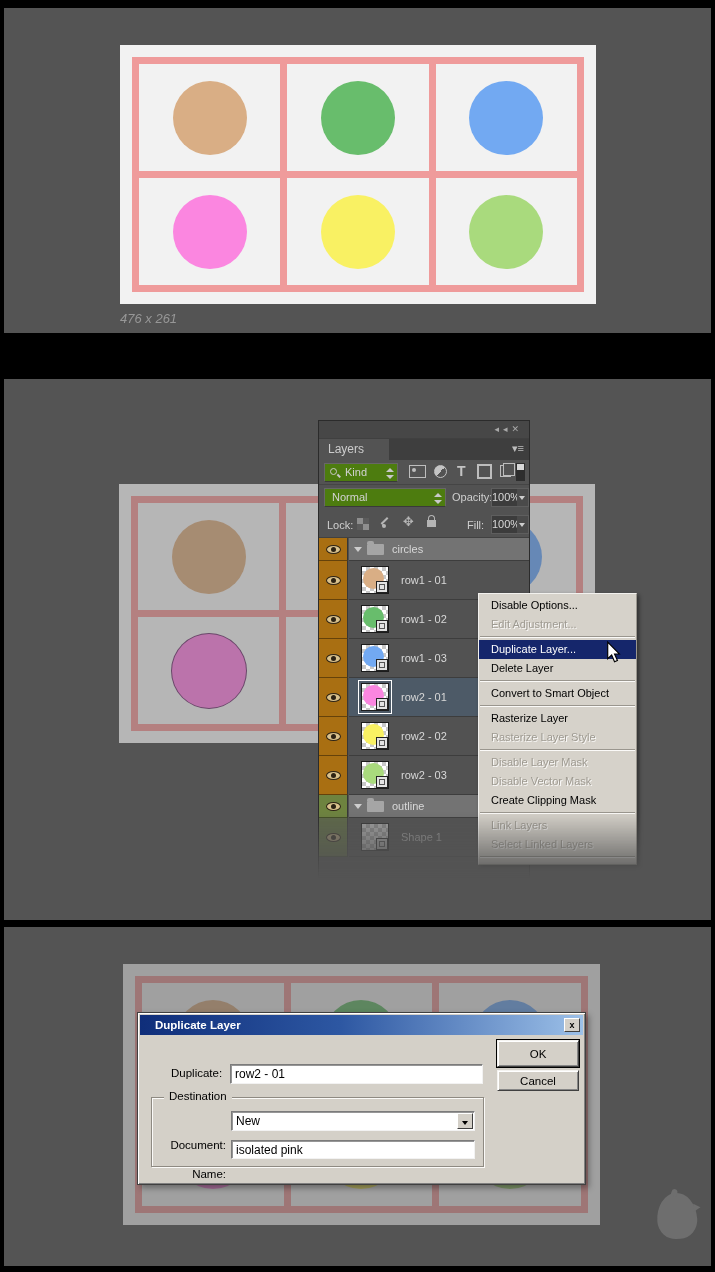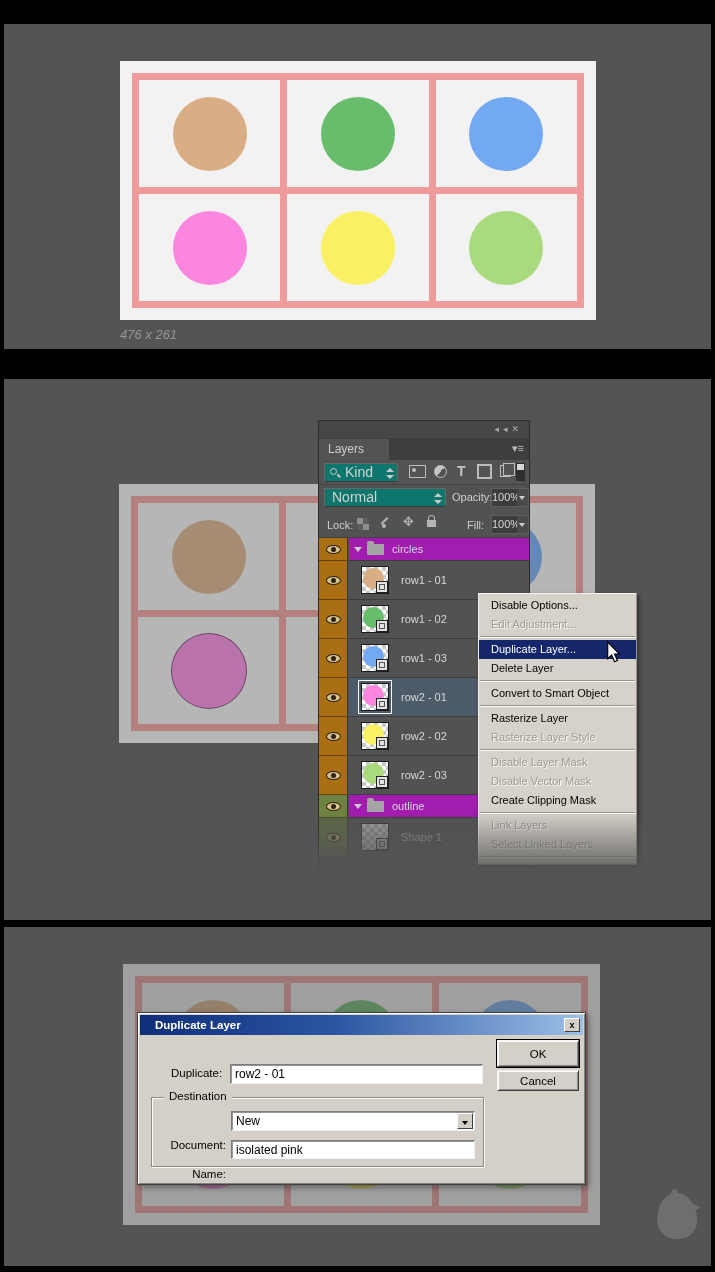--- a/index.html
+++ b/index.html
@@ -1,19 +1,19 @@
 <!DOCTYPE html>
 <html><head>
 <meta charset="utf-8">
 <style>
   html,body{margin:0;padding:0;background:#000;}
   *{box-sizing:border-box;font-family:"Liberation Sans","DejaVu Sans",sans-serif;}
   #root{position:relative;width:715px;height:1272px;background:#000;overflow:hidden;}
   .panel{position:absolute;left:4px;width:707px;background:#545454;}
-  #p1{top:24px;height:325px;}
+  #p1{top:8px;height:325px;}
   #p2{top:379px;height:541px;}
   #p3{top:927px;height:339px;}
 
   
   .doc-card{position:absolute;width:476px;height:259px;background:#f2f2f2;padding:12px;}
   .ps-grid{position:relative;width:100%;height:100%;background:#ef9b9b;border:7px solid #ef9b9b;
            display:grid;grid-template-columns:1fr 1fr 1fr;grid-template-rows:1fr 1fr;gap:7px;}
   .cell{background:#f2f2f2;display:flex;align-items:center;justify-content:center;}
   .circle{width:74px;height:74px;border-radius:50%;}
   .cc1{background:#d9ae85;} .cc2{background:#68bd6c;} .cc3{background:#72a9f2;}
@@ -29,22 +29,22 @@
      -webkit-mask-image:linear-gradient(to bottom,#000 0,#000 392px,rgba(0,0,0,0) 458px);
      mask-image:linear-gradient(to bottom,#000 0,#000 392px,rgba(0,0,0,0) 458px);}
   .lp{position:absolute;left:0;top:0;width:212px;height:458px;background:#525252;border:1px solid #2b2b2b;}
   .lp-chrome{position:absolute;left:0;top:0;right:0;height:18px;background:#474747;border-bottom:1px solid #404040;}
   .lp-chrome .glyphs{position:absolute;right:6px;top:3px;font-size:9px;color:#a8a8a8;letter-spacing:4px;}
   .lp-tabs{position:absolute;left:0;top:18px;right:0;height:21px;background:#3e3e3e;}
   .lp-tab{position:absolute;left:0;top:0;width:70px;height:21px;background:#535353;color:#cccccc;
           font-size:12px;line-height:21px;padding-left:9px;}
   .lp-burger{position:absolute;right:5px;top:3px;color:#bdbdbd;font-size:11px;}
   .lp-filter{position:absolute;left:0;top:39px;right:0;height:25px;background:#535353;border-bottom:1px solid #454545;}
-  .combo{position:absolute;background:#0f766e;border:1px solid #676767;border-bottom-color:#3a3a3a;
-         color:#d2d2d2;font-size:14px;}
+  .combo{position:absolute;background:#4d7c0f;border:1px solid #676767;border-bottom-color:#3a3a3a;
+         color:#d2d2d2;font-size:11px;}
   .kind-combo{left:5px;top:3px;width:74px;height:19px;line-height:17px;padding-left:20px;}
   .mag{position:absolute;left:5px;top:4px;width:7px;height:7px;border:1px solid #c9c9c9;border-radius:50%;}
   .mag::after{content:"";position:absolute;left:6px;top:6px;width:4px;height:1.5px;background:#c9c9c9;transform:rotate(45deg);}
   .spin{position:absolute;right:4px;top:4px;width:7px;height:11px;}
   .spin::before{content:"";position:absolute;left:0;top:0;border-left:4px solid transparent;border-right:4px solid transparent;border-bottom:4px solid #c9c9c9;}
   .spin::after{content:"";position:absolute;left:0;bottom:0;border-left:4px solid transparent;border-right:4px solid transparent;border-top:4px solid #c9c9c9;}
   .f-ico{position:absolute;top:5px;}
   .ico-pic{left:90px;width:17px;height:13px;border:1px solid #bdbdbd;}
   .ico-pic::after{content:"";position:absolute;left:2px;top:2px;width:4px;height:4px;border-radius:50%;background:#bdbdbd;}
   .ico-adj{left:115px;width:13px;height:13px;border:1px solid #c4c4c4;border-radius:50%;
@@ -79,21 +79,21 @@
   .lrow{position:relative;width:100%;}
   .g-row{height:23px;} .l-row{height:39px;}
   .eye-cell{position:absolute;left:0;top:0;bottom:0;width:29px;background:#a96f12;
             border-right:1px solid #373737;border-bottom:1px solid rgba(0,0,0,.4);
             display:flex;align-items:center;justify-content:center;}
   .eye-green{background:#6e833f;}
   .eye{position:relative;width:15px;height:9px;background:#d9c18c;border:1px solid #2c2214;border-radius:50%;}
   .eye::after{content:"";position:absolute;left:4px;top:1.5px;width:5px;height:5px;background:#2c2214;border-radius:50%;}
   .row-main{margin-left:30px;height:100%;display:flex;align-items:center;
             border-bottom:1px solid #3d3d3d;color:#d8d8d8;font-size:11px;}
-  .g-row .row-main{padding-left:5px;background:#a21caf;}
+  .g-row .row-main{padding-left:5px;background:#737373;}
   .l-row .row-main{padding-left:12px;align-items:center;}
   .sel .row-main{background:#4d5a67;}
   .dis{opacity:.45;}
   .tri-exp{width:0;height:0;border-left:4px solid transparent;border-right:4px solid transparent;border-top:5px solid #cdcdcd;margin-right:5px;}
   .folder{position:relative;width:17px;height:11px;background:#a5a5a5;border-radius:1px;margin-right:8px;}
   .folder::before{content:"";position:absolute;left:0;top:-3px;width:7px;height:3px;background:#a5a5a5;border-radius:2px 2px 0 0;}
   .thumb{position:relative;width:28px;height:28px;border:1px solid #1c1c1c;background-color:#fff;
      background-image:linear-gradient(45deg,#c8c8c8 25%,transparent 25%,transparent 75%,#c8c8c8 75%),
                       linear-gradient(45deg,#c8c8c8 25%,transparent 25%,transparent 75%,#c8c8c8 75%);
      background-size:8px 8px;background-position:0 0,4px 4px;}

